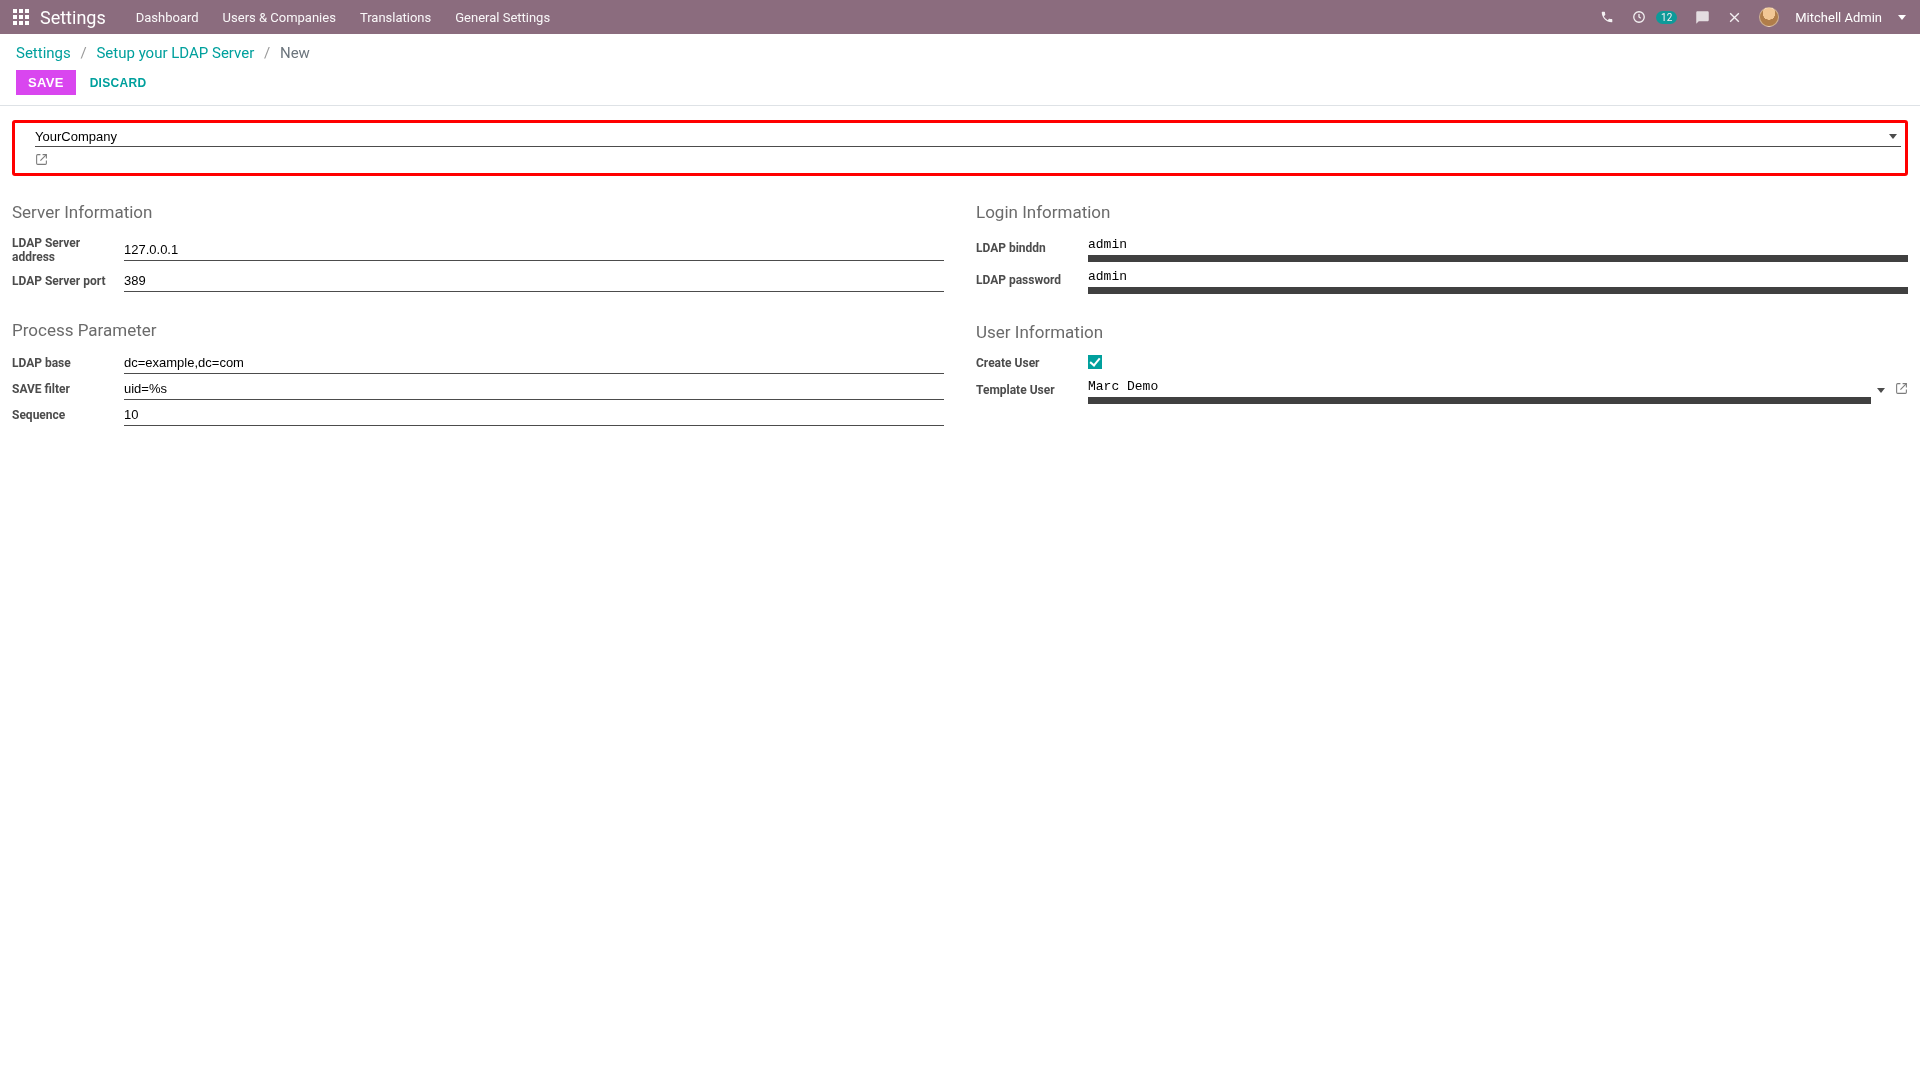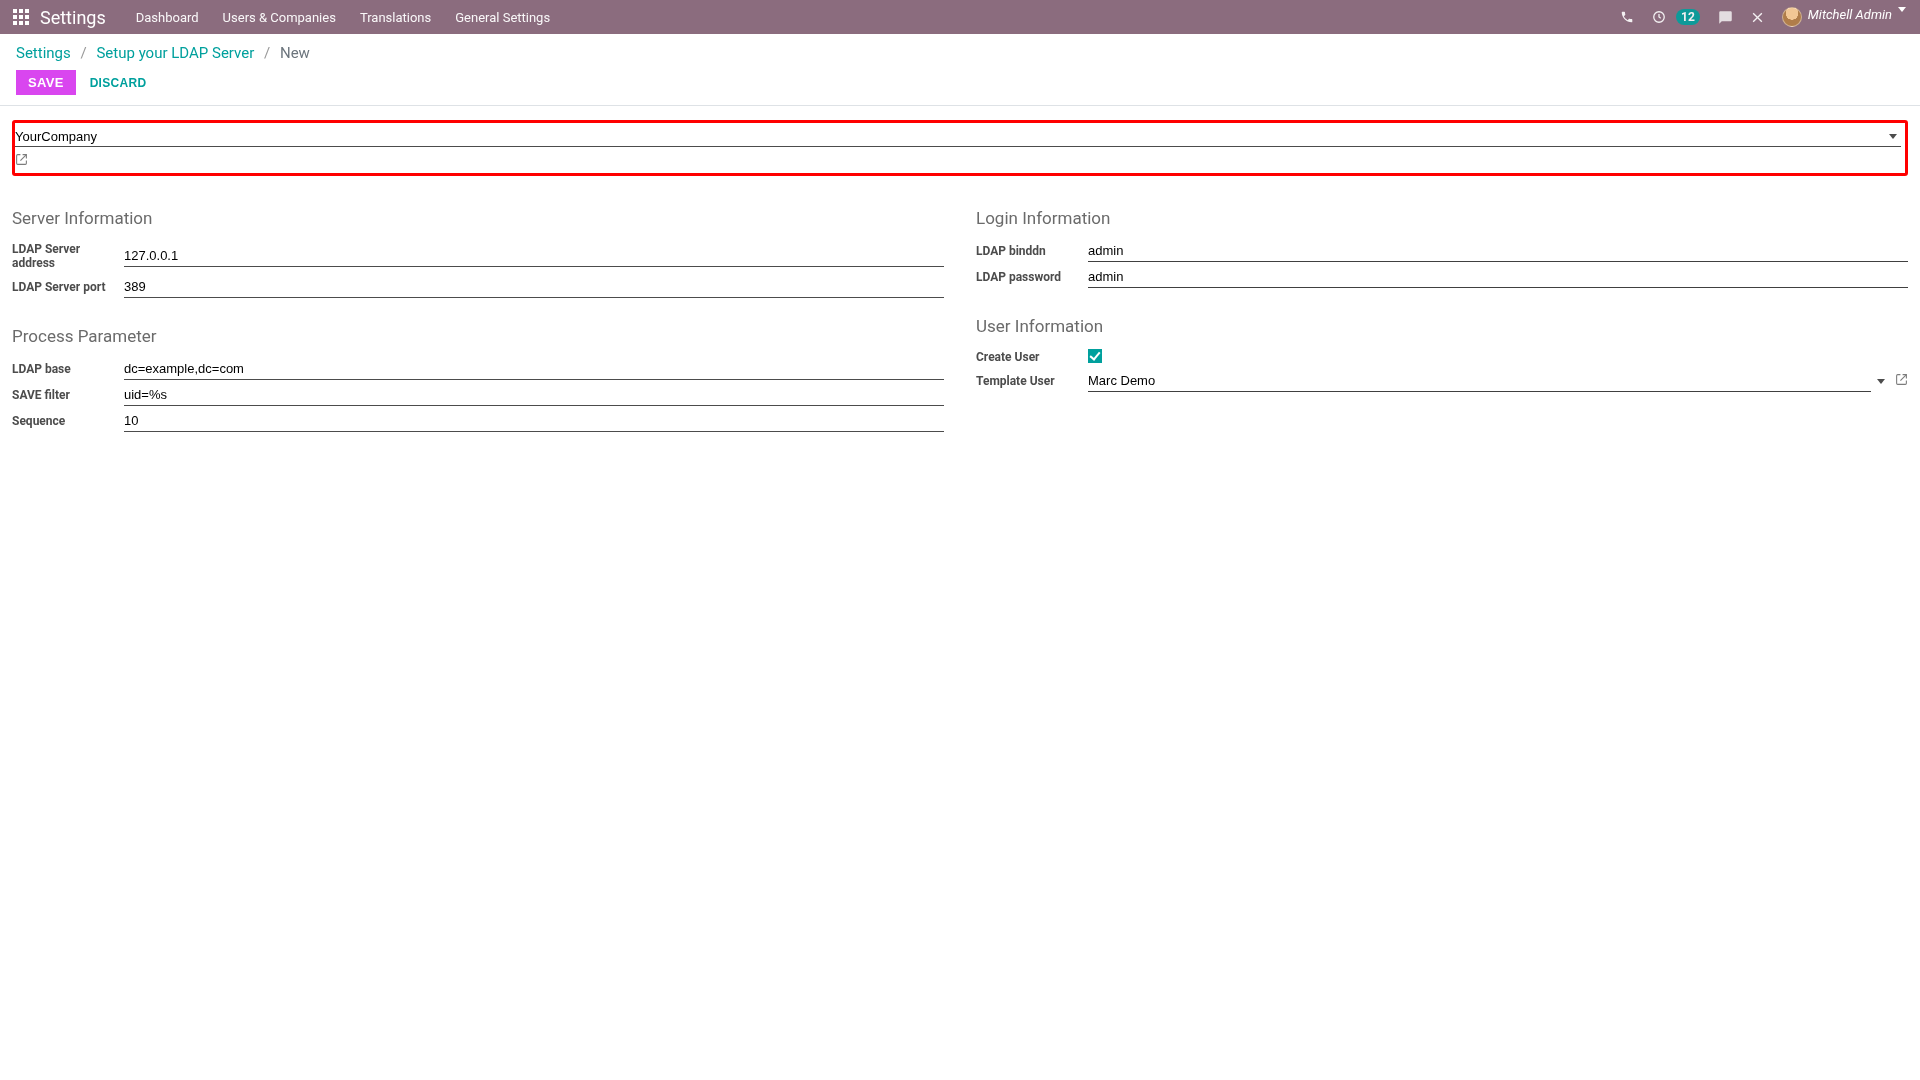--- a/index.html
+++ b/index.html
@@ -7,51 +7,51 @@
   
   .topbar { height: 34px; background: #8b6c7e; display: flex; align-items: center; color: #fff; padding: 0 8px; }
   .apps-icon { width: 18px; height: 18px; margin: 0 10px 0 4px; cursor: pointer; display:flex; flex-wrap:wrap; }
   .apps-icon span { width:4px; height:4px; background:#fff; margin:1px; }
   .brand { font-size: 18px; font-weight: 400; margin-right: 30px; }
   .topnav { display: flex; gap: 24px; justify-content: flex-end; }
   .topnav a { color: #fff; text-decoration: none; font-size: 13px; opacity: 0.95; cursor:pointer; }
   .topbar-spacer { flex: 1; }
   .sysicons { display: flex; align-items: center; gap: 18px; margin-right: 6px; }
   .sysicon { cursor: pointer; opacity: 0.9; display:flex; align-items:center; position:relative; }
-  .badge { background:#00a09d; color:#fff; font-size:12px; border-radius:8px; padding:1px 5px; margin-left:10px; font-weight:700;}
-  .user { display:flex; align-items:flex-start; gap:6px; cursor:pointer;font-style:italic; }
+  .badge { background:#00a09d; color:#fff; font-size:10px; border-radius:8px; padding:1px 5px; margin-left:10px; font-weight:400;}
+  .user { display:flex; align-items:center; gap:16px; cursor:pointer; }
   .avatar { width:20px; height:20px; border-radius:50%; background: radial-gradient(circle at 50% 30%, #f2c795 0 40%, #b07d4a 41% 100%); border:1px solid rgba(255,255,255,0.4);}
   .caret-down { width:0; height:0; border-left:4px solid transparent; border-right:4px solid transparent; border-top:5px solid #fff; }
   
   .subhead { padding: 10px 16px 0 16px; }
   .breadcrumb { font-size: 15px; color:#6c757d; margin-bottom:8px; }
   .breadcrumb a { color:#00a09d; text-decoration:none; cursor:pointer; }
   .breadcrumb .sep { margin: 0 6px; color:#999; }
   .breadcrumb .current { color:#6c757d; }
   .actions { display:flex; gap:8px; align-items:center; }
   .btn-save { background:#d946ef; color:#fff; border:none; padding:5px 12px; font-weight:600; font-size:13px; cursor:pointer; letter-spacing:0.3px;}
   .btn-discard { background:none; border:none; color:#00a09d; font-weight:600; font-size:12px; cursor:pointer; letter-spacing:0.3px; padding:5px 6px;}
   .divider { height:1px; background:#dee2e6; margin-top:10px; }
   
   .sheet { max-width: 1920px; padding: 14px 12px; }
-  .highlight-box { border:3px solid #ff0000; border-radius:3px; padding:2px 4px 4px 0; margin-bottom:28px; }
+  .highlight-box { border:3px solid #ff0000; border-radius:3px; padding:2px 4px 4px 20px; margin-bottom:22px; }
   .company-select { width:100%; display:flex; align-items:center; border-bottom:1px solid #4c4c4c; padding:4px 0 2px 0; }
   .company-select input { flex:1; border:none; outline:none; font-size:13px; background:transparent; }
   .company-caret { width:0; height:0; border-left:4px solid transparent; border-right:4px solid transparent; border-top:5px solid #4c4c4c; margin-right:4px; cursor:pointer;}
   .ext-link { margin-top:6px; color:#7c7c7c; cursor:pointer; }
   .ext-link svg { width:13px; height:13px; }
   .cols { display:flex; gap:32px; }
   .col { flex:1; }
   .section-title { font-size:17px; color:#6b6b6b; margin: 4px 0 10px 0; font-weight:400; }
   .grp { margin-bottom: 26px; }
   table.fields { width:100%; border-collapse:collapse; }
   table.fields td.label { width:112px; font-size:12px; font-weight:700; color:#4c4c4c; padding:4px 0; vertical-align:middle; }
   table.fields td.value { padding:2px 0; }
   .txt { width:100%; border:none; border-bottom:1px solid #4c4c4c; outline:none; font-size:13px; padding:3px 0 3px 0; background:transparent; }
-  .txt.light { border-bottom:1px solid #404040; }
+  .txt.light { border-bottom:7px solid #404040;font-family:Liberation Mono, monospace; }
   .chk { width:14px; height:14px; border:1px solid #888; display:inline-block; cursor:pointer; background:#fff; position:relative;}
   .chk.checked { background:#00a09d; border-color:#00a09d; }
   .chk.checked::after { content:""; position:absolute; left:3px; top:0px; width:4px; height:8px; border:solid #fff; border-width:0 2px 2px 0; transform:rotate(40deg);}
   .sel-row { display:flex; align-items:center; }
   .sel-row .txt { flex:1; }
   .mini-caret { width:0; height:0; border-left:4px solid transparent; border-right:4px solid transparent; border-top:5px solid #4c4c4c; margin:0 10px 0 6px; cursor:pointer;}
   .mini-ext { color:#7c7c7c; cursor:pointer; }
   .mini-ext svg { width:13px; height:13px; }
 </style>
 </head>

